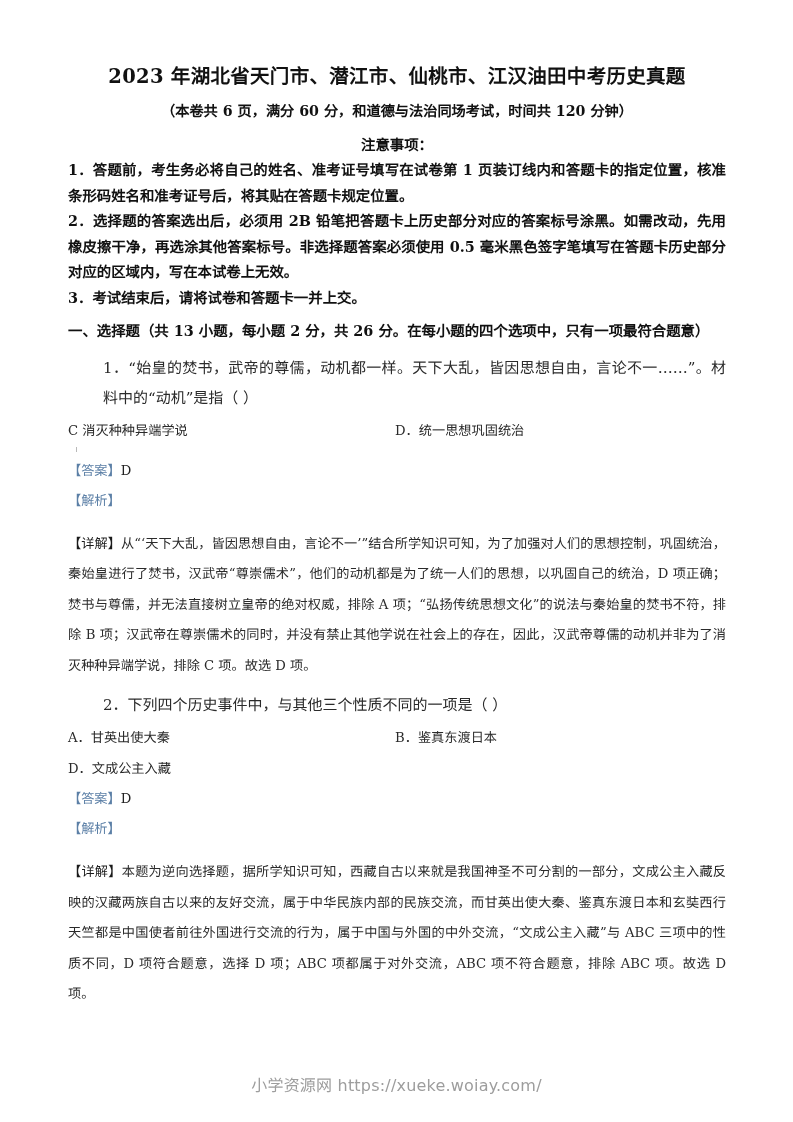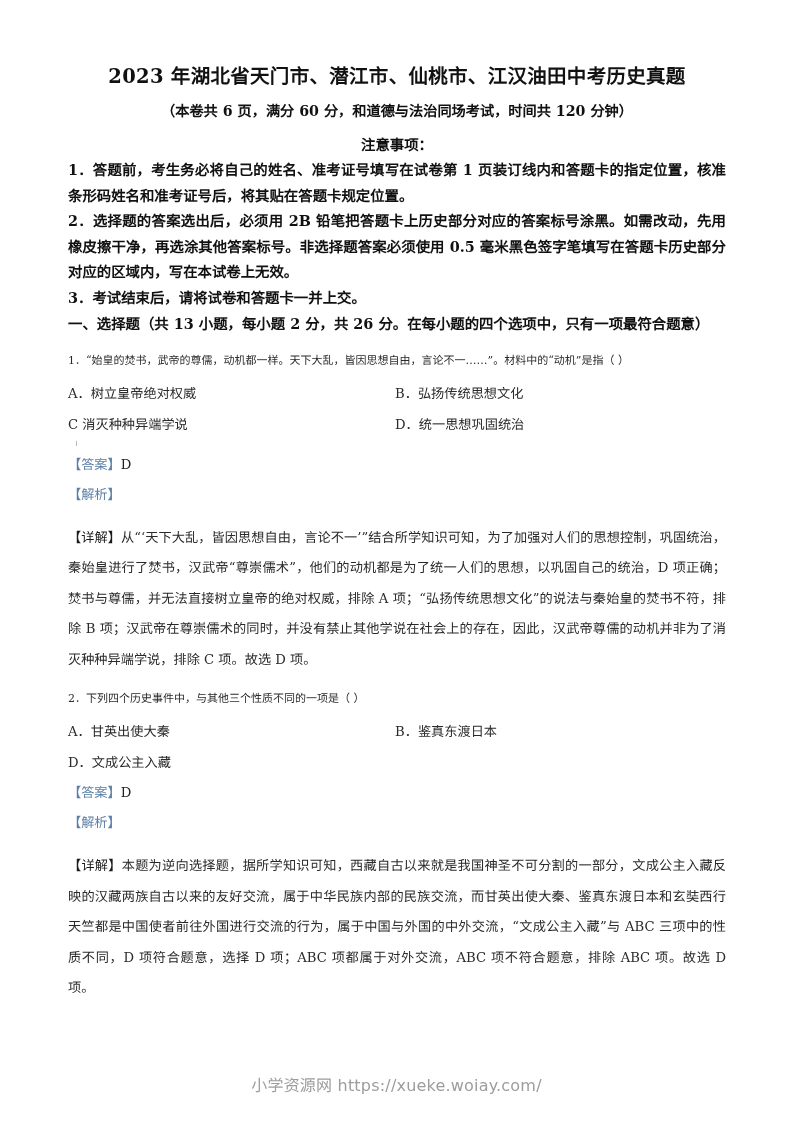--- a/index.html
+++ b/index.html
@@ -77,33 +77,34 @@
     text-align: justify;
     text-justify: inter-ideograph;
   }
   .section-head {
     font-weight: bold;
     font-size: 14.4px;
     line-height: 25.5px;
     color: #111;
     text-align: justify;
     text-justify: inter-ideograph;
-    margin-top: 1px;
+    margin-top: 8px;
   }
 
   
   .question {
     margin-top: 9px;
   }
   .q-stem {
-    font-size: 11px;
+    font-size: 15px;
     line-height: 30px;
     color: #2a2a2a;
     text-align: justify;
     text-justify: inter-ideograph;
+    margin-left: 35px;
   }
   .q-options {
     margin-top: 2px;
   }
   .opt-row {
     display: flex;
     line-height: 31px;
     font-size: 13.2px;
     color: #2a2a2a;
   }
@@ -182,24 +183,20 @@
       <div class="notice-item">1．答题前，考生务必将自己的姓名、准考证号填写在试卷第 1 页装订线内和答题卡的指定位置，核准条形码姓名和准考证号后，将其贴在答题卡规定位置。</div>
       <div class="notice-item">2．选择题的答案选出后，必须用 2B 铅笔把答题卡上历史部分对应的答案标号涂黑。如需改动，先用橡皮擦干净，再选涂其他答案标号。非选择题答案必须使用 0.5 毫米黑色签字笔填写在答题卡历史部分对应的区域内，写在本试卷上无效。</div>
       <div class="notice-item">3．考试结束后，请将试卷和答题卡一并上交。</div>
     </div>
 
     <div class="section-head">一、选择题（共 13 小题，每小题 2 分，共 26 分。在每小题的四个选项中，只有一项最符合题意）</div>
 
     <div class="question">
       <div class="q-stem">1．“始皇的焚书，武帝的尊儒，动机都一样。天下大乱，皆因思想自由，言论不一……”。材料中的“动机”是指（      ）</div>
       <div class="q-options">
-        <div class="opt-row">
-          <div class="opt-col">A．树立皇帝绝对权威</div>
-          <div class="opt-col right">B．弘扬传统思想文化</div>
-        </div>
         <div class="opt-row">
           <div class="opt-col">C  消灭种种异端学说</div>
           <div class="opt-col right">D．统一思想巩固统治</div>
         </div>
         <div class="speck"></div>
       </div>
 
       <div class="ans-line">
         <span class="tag">【答案】</span><span>D</span>
       </div>

